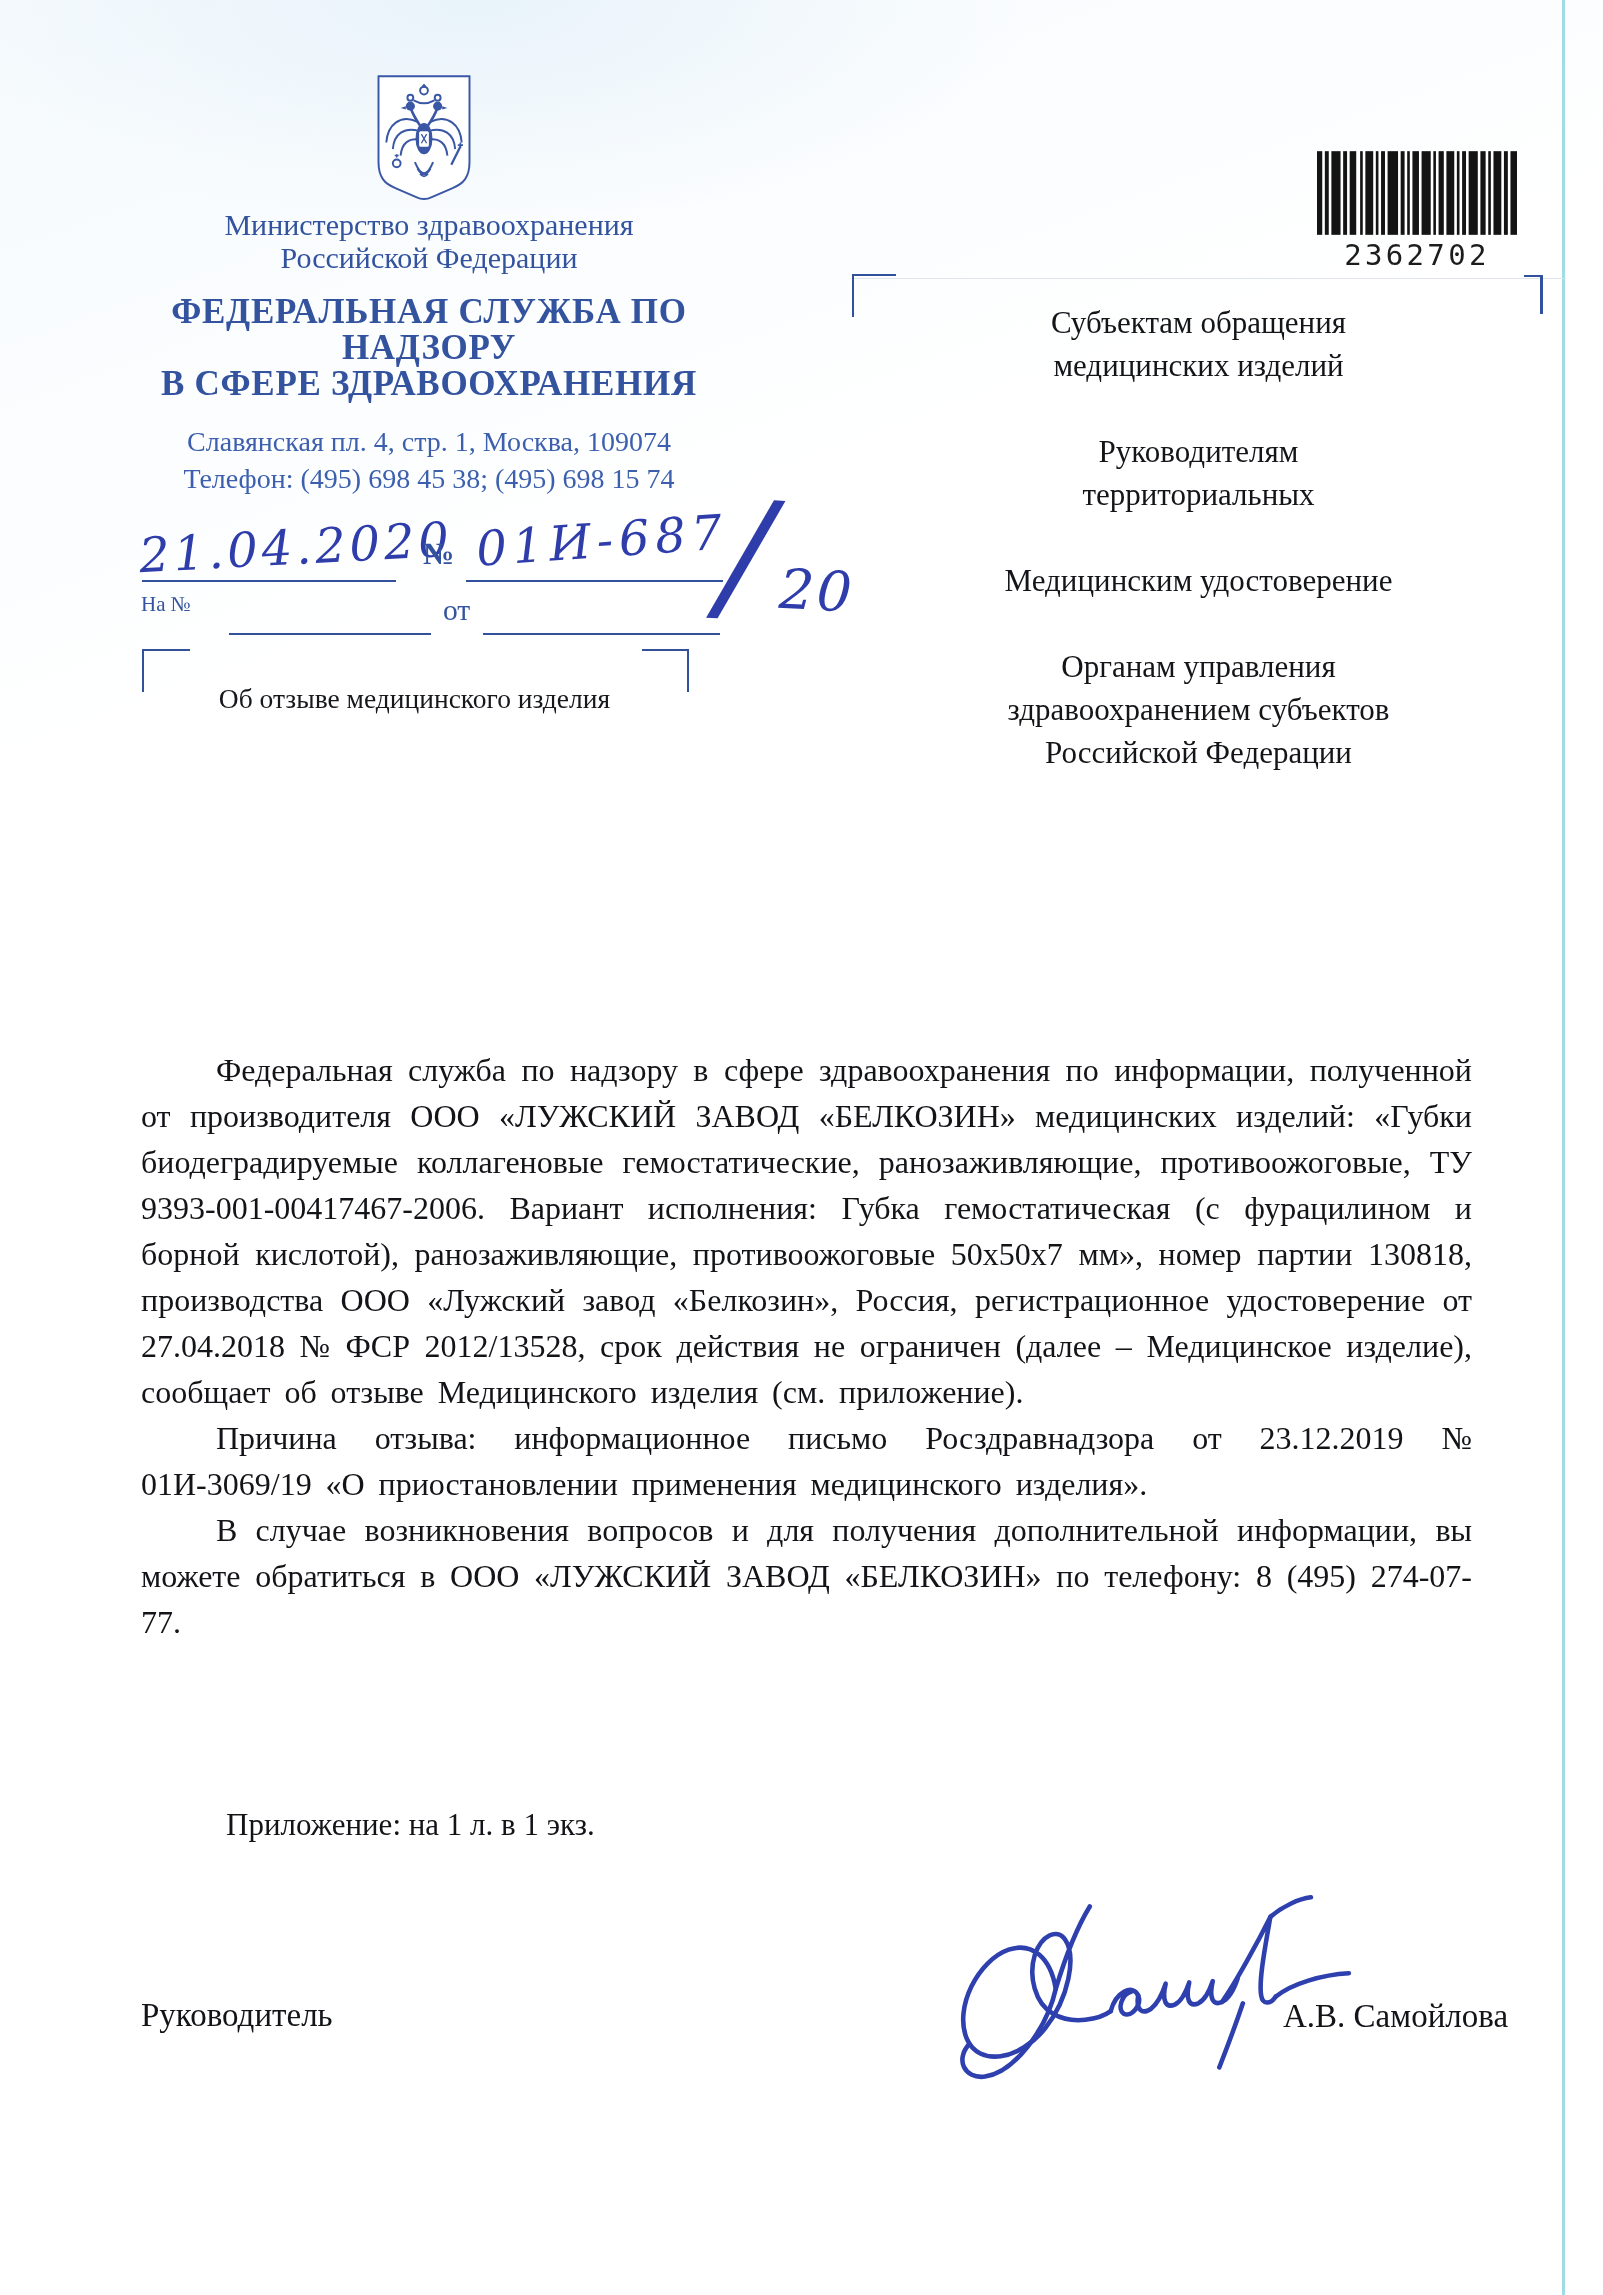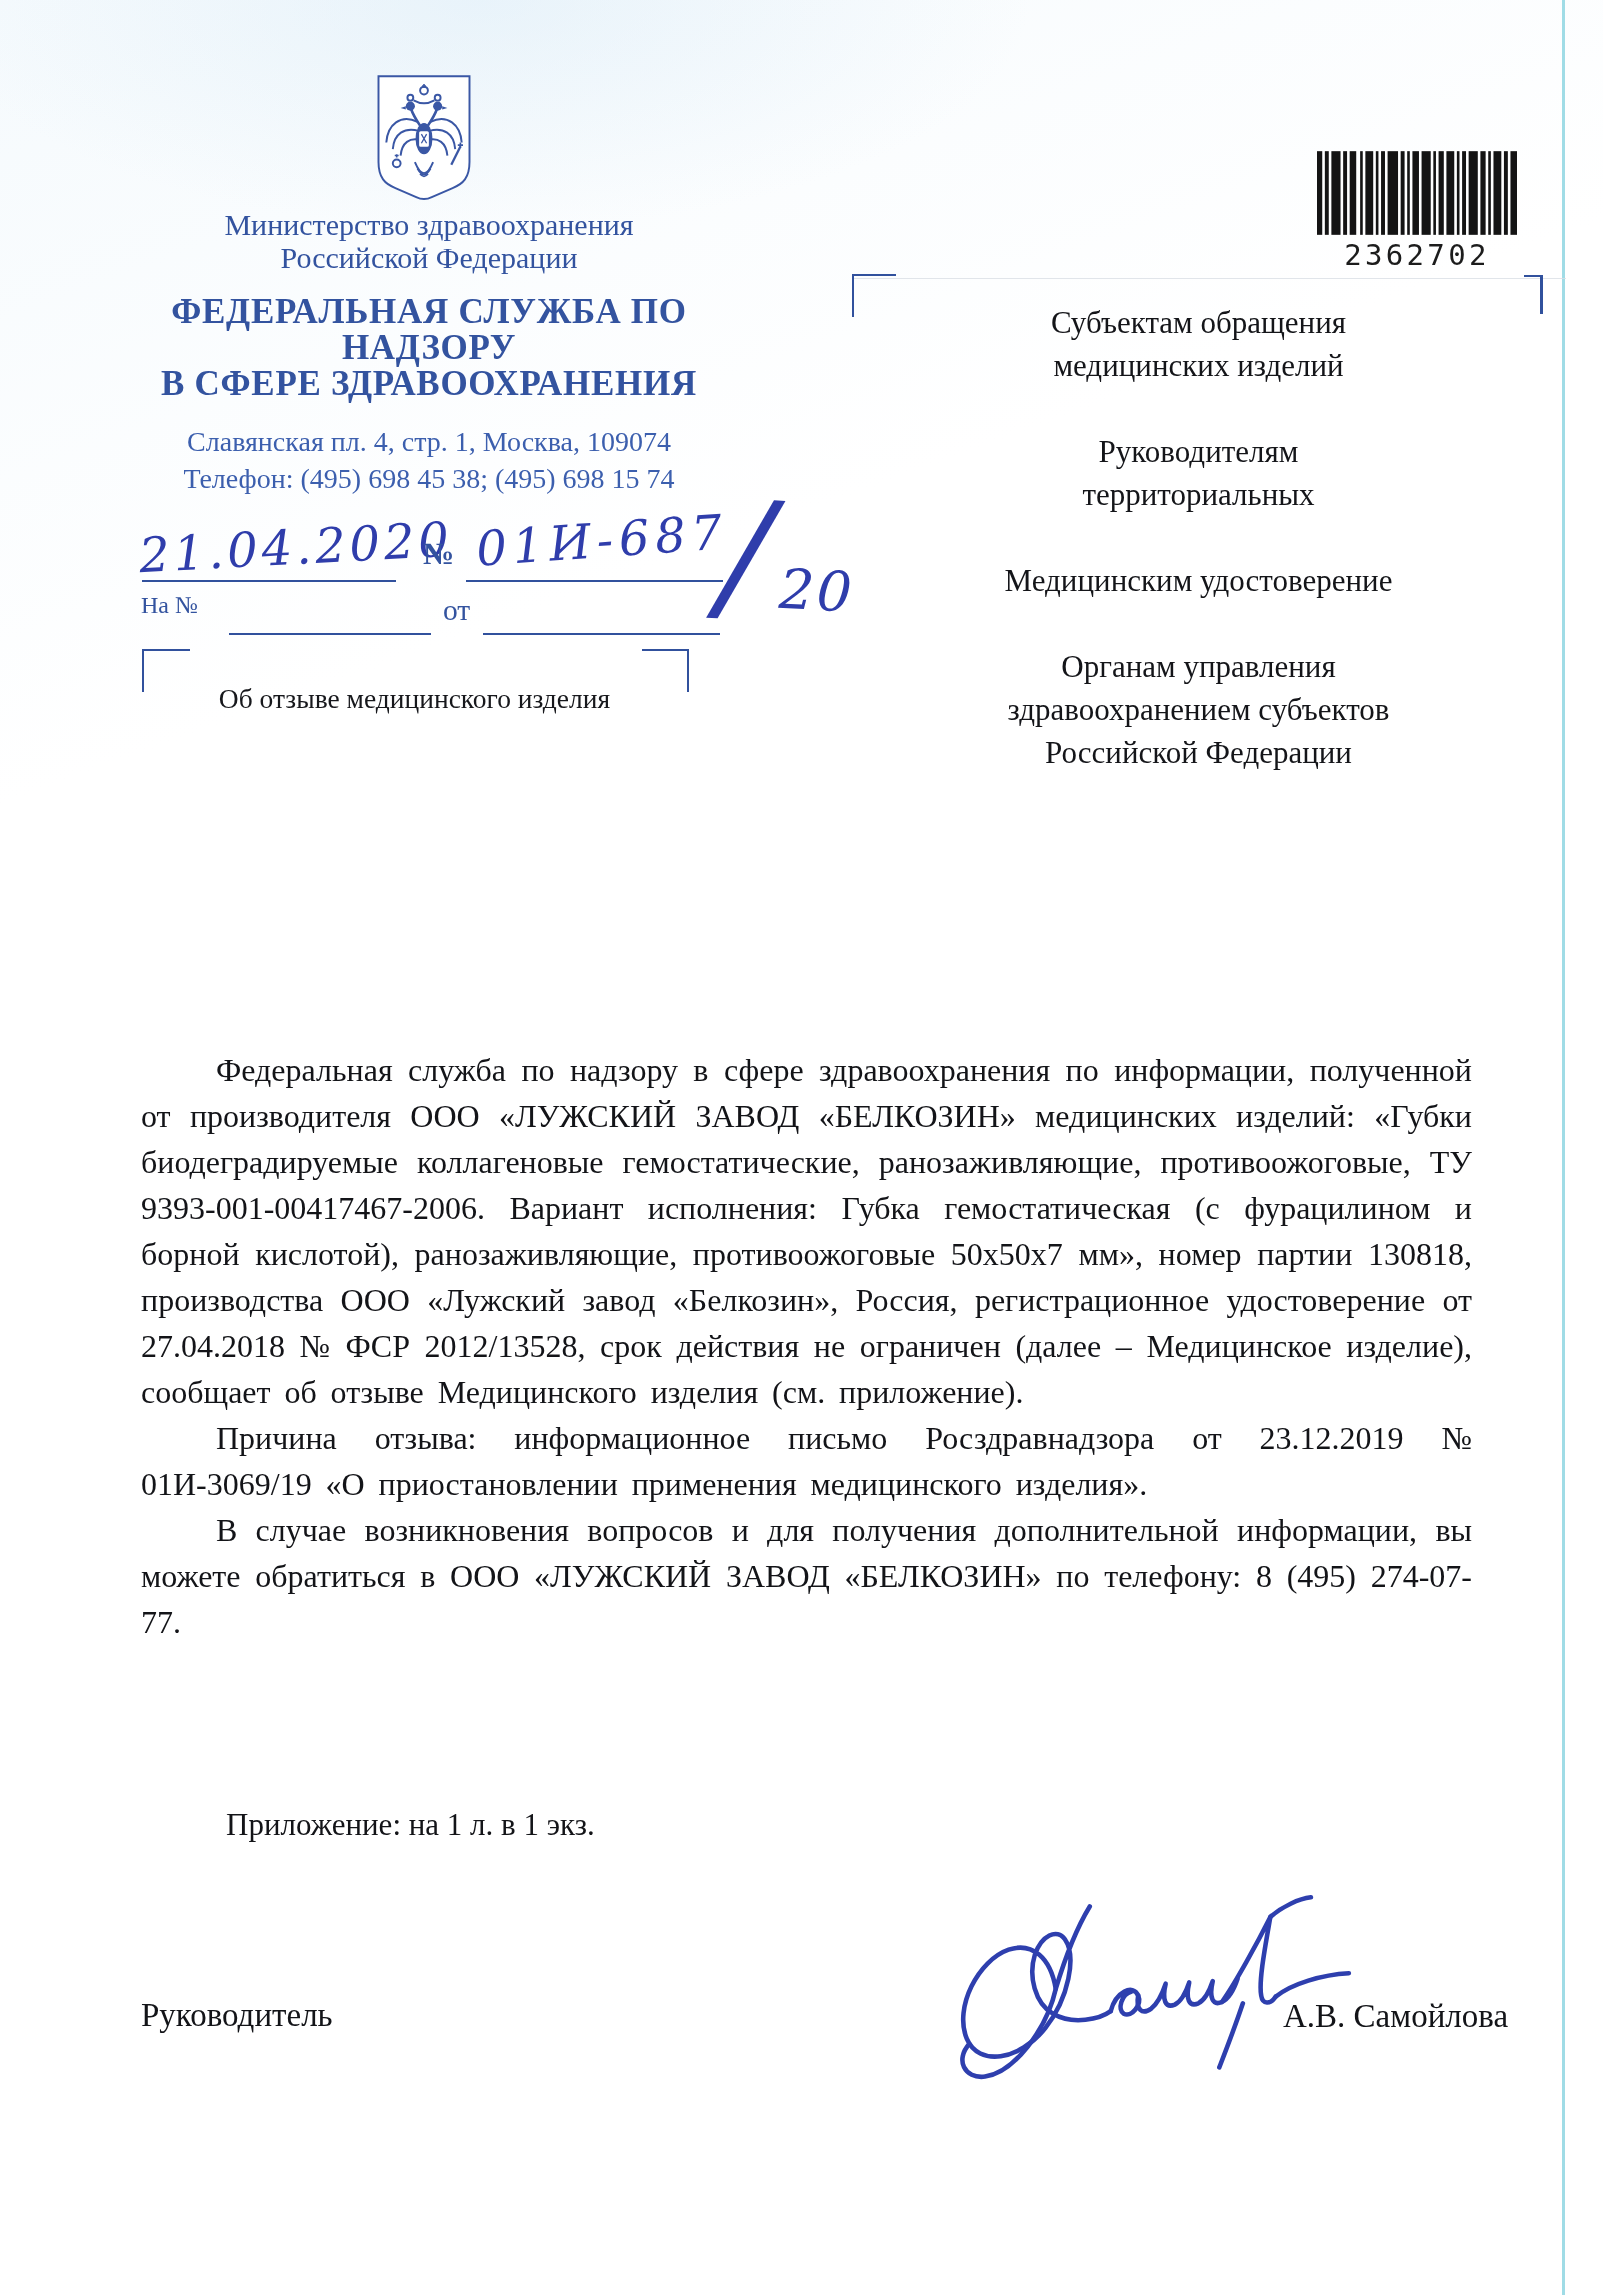--- a/index.html
+++ b/index.html
@@ -36,21 +36,21 @@
   .hand{font-style:italic;color:#2f3dab;font-family:"DejaVu Serif", serif;}
   .hw-date{left:139px;top:519px;font-size:48px;letter-spacing:3.9px;transform:rotate(-3deg);}
   .no-sign{left:423px;top:536px;font-size:31px;color:#33539f;font-weight:bold;}
   .hw-num{left:476px;top:512px;font-size:48px;letter-spacing:5.9px;transform:rotate(-4deg);}
   .hw-slash{left:721px;top:482px;transform:rotate(3deg);}
   .hw-slash .sl{font-size:147px;line-height:147px;font-style:italic;}
   .hw-slash .s20{font-size:55px;font-style:italic;position:absolute;left:60px;top:73px;letter-spacing:2.6px;}
   .u{height:0;border-top:2px solid #31519d;}
   .u1{left:142px;top:580px;width:254px;}
   .u2{left:466px;top:580px;width:257px;}
-  .reply-label{left:141px;top:592px;font-size:24px;color:#33539f;}
+  .reply-label{left:141px;top:592px;font-size:21px;color:#33539f;}
   .reply-from{left:443px;top:594px;font-size:29.5px;color:#33539f;font-family:Liberation Serif, serif;}
   .u3{left:229px;top:633px;width:202px;}
   .u4{left:483px;top:633px;width:237px;}
   .br-tl{border-left:2.6px solid #31519d;border-top:2.6px solid #31519d;}
   .br-tr{border-right:2.6px solid #31519d;border-top:2.6px solid #31519d;}
   .subj-tl{left:142px;top:649px;width:46px;height:41px;}
   .subj-tr{left:642px;top:649px;width:45px;height:41px;}
   .addr-tl{left:852px;top:274px;width:42px;height:41px;}
   .addr-tr{left:1524px;top:275px;width:15.7px;height:37px;border-right-width:3.3px;}
 

